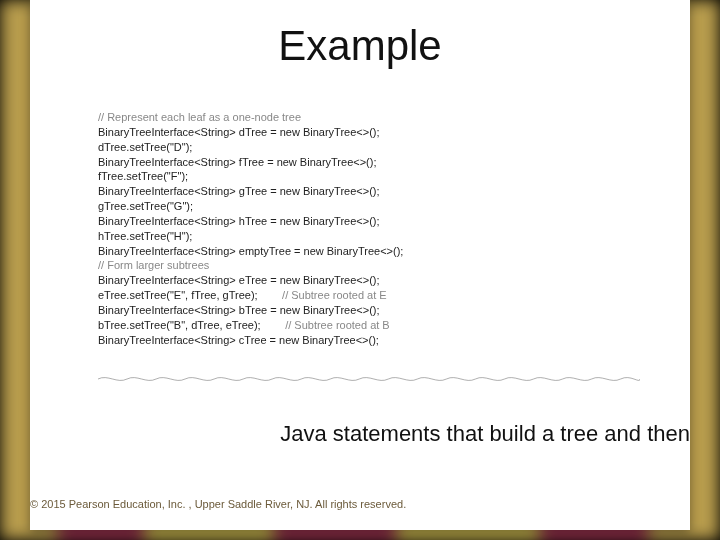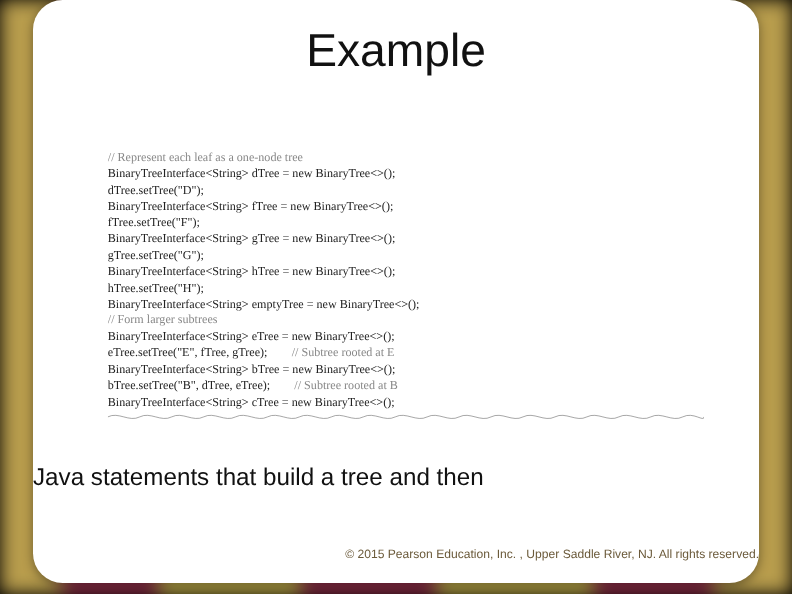--- a/index.html
+++ b/index.html
@@ -26,39 +26,38 @@
     filter: blur(8px) brightness(0.85);
   }
   .slide {
     position: absolute;
     left: 30px;
     right: 30px;
     top: 0;
     bottom: 10px;
     background: #fff;
     box-shadow: 0 2px 10px rgba(0,0,0,0.4);
-    border-radius: 27px;
   }
   .title {
     position: absolute;
     top: 22px;
     left: 0;
     right: 0;
     text-align: center;
     font-size: 42px;
     color: #111;
   }
   .code-box {
     position: absolute;
     left: 68px;
     right: 50px;
-    top: 136px;
+    top: 110px;
     height: 255px;
     background: #fff;
-    font-family: Liberation Serif, serif;
+    font-family: Liberation Sans, sans-serif;
     font-size: 11px;
     line-height: 1.35;
     color: #222;
     white-space: pre;
     overflow: hidden;
     border-bottom: 1px solid transparent;
   }
   .code-box .c1 { color: #888; }
   .code-box .c2 { color: #888; }
   .tear {
@@ -68,31 +67,31 @@
     top: 373px;
     height: 12px;
   }
   .tear svg { width: 100%; height: 100%; display: block; }
   .tear path { stroke: #777; stroke-width: 0.6; fill: none; }
   .caption {
     position: absolute;
     left: 0;
     right: 0;
     top: 420px;
-    text-align: left;
+    text-align: right;
     font-size: 22px;
     color: #111;
     line-height: 1.25;
   }
   .copyright {
     position: absolute;
     left: 0;
     right: 0;
     bottom: 20px;
-    text-align: right;
+    text-align: left;
     font-size: 11px;
     color: #6b5a3a;
   }
 </style>
 </head>
 <body>
 
 <div class="backdrop"></div>
 
 <div class="slide">

